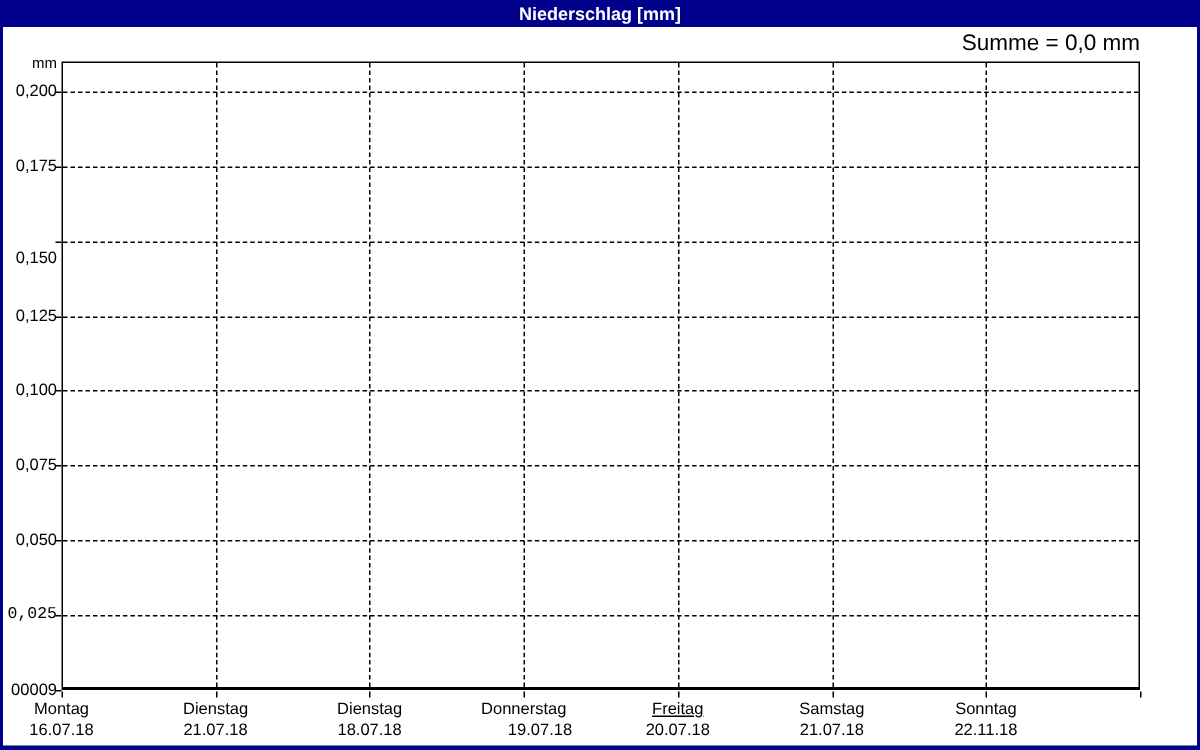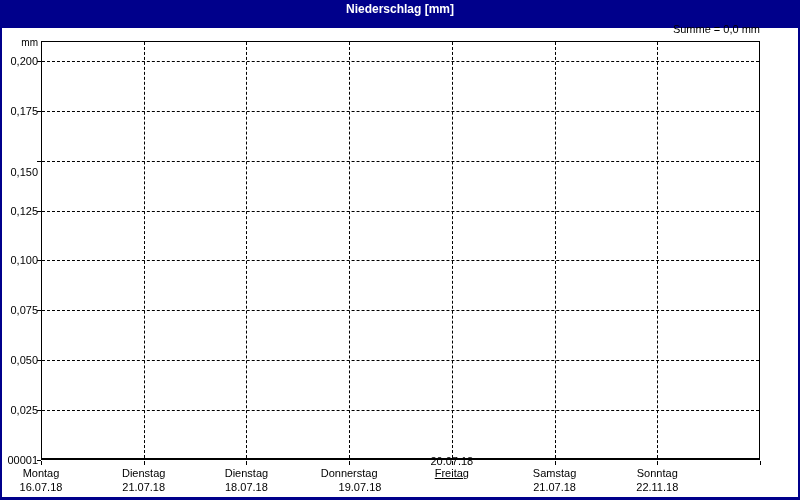--- a/index.html
+++ b/index.html
@@ -7,27 +7,27 @@
     width: 800px; height: 500px; position: relative;
     background: #FFFFFF; overflow: hidden;
     font-family: "Liberation Sans", sans-serif;
     color: #000000;
   }
   .frame { position: absolute; background: #00008B; }
   #border-left   { left: 0; top: 0; width: 2px; height: 500px; }
   #border-right  { right: 0; top: 0; width: 2px; height: 500px; }
   #border-bottom { left: 0; bottom: 0; width: 800px; height: 3px; }
   #title-bar {
-    position: absolute; left: 0; top: 0; width: 800px; height: 28px;
+    position: absolute; left: 0; top: 0; width: 800px; height: 18px;
     background: #00008B; color: #FFFFFF;
     font-size: 12px; font-weight: bold; line-height: 19px; text-align: center;
   }
   #summary-label {
     position: absolute; top: 23px; right: 40px;
-    font-size: 11px; line-height: 12px;
+    font-size: 15px; line-height: 12px;
   }
   #unit-label {
     position: absolute; left: 0; top: 37px; width: 38px;
     text-align: right; font-size: 10px; line-height: 12px;
   }
   #plot-border {
     position: absolute; left: 41px; top: 41px; width: 719px; height: 419px;
     box-sizing: border-box;
     border: 1px solid #000000; border-bottom: 2px solid #000000;
     background: #FFFFFF;
@@ -78,42 +78,42 @@
     <div class="y-tick-mark" style="left: 37px; top: 260.476px;"></div>
     <div class="y-tick-label" style="top: 254.476px;">0,100</div>
     <div class="h-grid" style="left: 42px; top: 310.357px; width: 717px;"></div>
     <div class="y-tick-mark" style="left: 37px; top: 310.357px;"></div>
     <div class="y-tick-label" style="top: 304.357px;">0,075</div>
     <div class="h-grid" style="left: 42px; top: 360.238px; width: 717px;"></div>
     <div class="y-tick-mark" style="left: 37px; top: 360.238px;"></div>
     <div class="y-tick-label" style="top: 354.238px;">0,050</div>
     <div class="h-grid" style="left: 42px; top: 410.119px; width: 717px;"></div>
     <div class="y-tick-mark" style="left: 37px; top: 410.119px;"></div>
-    <div class="y-tick-label" style="top: 404.119px;">0,025</div>
+    <div class="y-tick-label" style="top: 404.119px; font-family: Liberation Mono, monospace;">0,025</div>
     <div class="y-tick-mark" style="left: 37px; top: 460px;"></div>
-    <div class="y-tick-label" style="top: 454px;">00001</div>
+    <div class="y-tick-label" style="top: 454px;">00009</div>
     <div class="x-tick-mark" style="left: 41px; top: 461px;"></div>
     <div class="x-day-label" style="left: -9px; top: 467px;">Montag</div>
     <div class="x-date-label" style="left: -9px; top: 481px;">16.07.18</div>
     <div class="v-grid" style="left: 143.714px; top: 42px; height: 416px;"></div>
     <div class="x-tick-mark" style="left: 143.714px; top: 461px;"></div>
     <div class="x-day-label" style="left: 93.7143px; top: 467px;">Dienstag</div>
     <div class="x-date-label" style="left: 93.7143px; top: 481px;">21.07.18</div>
     <div class="v-grid" style="left: 246.429px; top: 42px; height: 416px;"></div>
     <div class="x-tick-mark" style="left: 246.429px; top: 461px;"></div>
     <div class="x-day-label" style="left: 196.429px; top: 467px;">Dienstag</div>
     <div class="x-date-label" style="left: 196.429px; top: 481px;">18.07.18</div>
     <div class="v-grid" style="left: 349.143px; top: 42px; height: 416px;"></div>
     <div class="x-tick-mark" style="left: 349.143px; top: 461px;"></div>
     <div class="x-day-label" style="left: 299.143px; top: 467px;">Donnerstag</div>
     <div class="x-date-label" style="left: 310px; top: 481px;">19.07.18</div>
     <div class="v-grid" style="left: 451.857px; top: 42px; height: 416px;"></div>
     <div class="x-tick-mark" style="left: 451.857px; top: 461px;"></div>
     <div class="x-day-label" style="left: 401.857px; top: 467px; text-decoration: underline;">Freitag</div>
-    <div class="x-date-label" style="left: 401.857px; top: 455px;">20.07.18</div>
+    <div class="x-date-label" style="left: 401.857px; top: 481px;">20.07.18</div>
     <div class="v-grid" style="left: 554.571px; top: 42px; height: 416px;"></div>
     <div class="x-tick-mark" style="left: 554.571px; top: 461px;"></div>
     <div class="x-day-label" style="left: 504.571px; top: 467px;">Samstag</div>
     <div class="x-date-label" style="left: 504.571px; top: 481px;">21.07.18</div>
     <div class="v-grid" style="left: 657.286px; top: 42px; height: 416px;"></div>
     <div class="x-tick-mark" style="left: 657.286px; top: 461px;"></div>
     <div class="x-day-label" style="left: 607.286px; top: 467px;">Sonntag</div>
     <div class="x-date-label" style="left: 607.286px; top: 481px;">22.11.18</div>
     <div class="x-tick-mark" style="left: 760px; top: 461px;"></div>
   </div>

